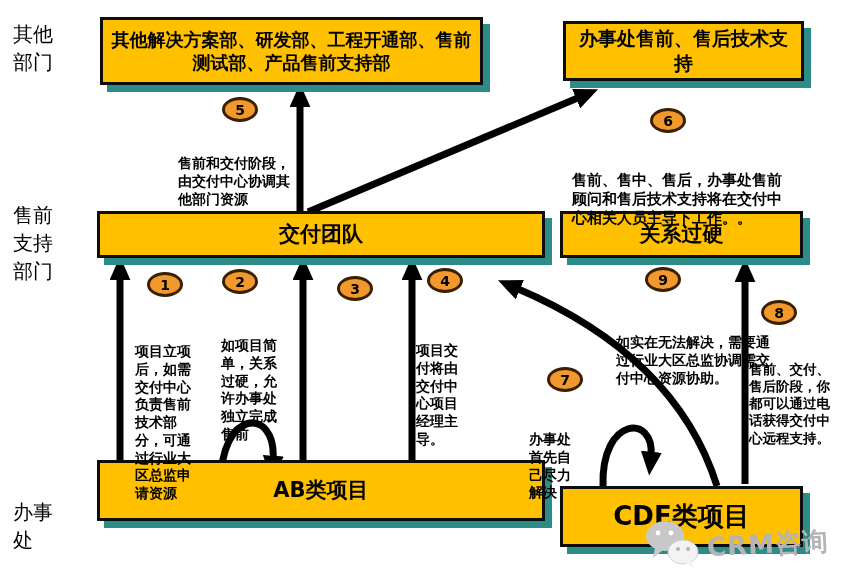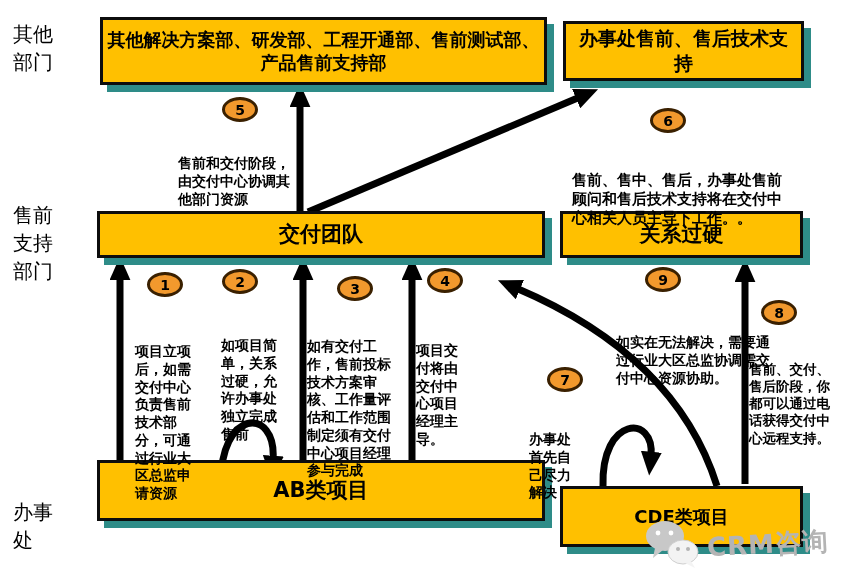--- a/index.html
+++ b/index.html
@@ -19,26 +19,26 @@
     position:absolute;z-index:3;font-size:20px;font-weight:normal;
     line-height:1.4;white-space:pre-line;
   }
   .dbox{
     position:absolute;z-index:2;box-sizing:border-box;
     background:var(--box-fill);border:3px solid var(--box-border);
     box-shadow:7px 7px 0 var(--box-shadow);
     display:flex;align-items:center;justify-content:center;
     text-align:center;font-weight:bold;line-height:1.3;
   }
-  #box-other-depts{left:100px;top:17px;width:447px;height:68px;font-size:18px;padding:2px 0;}
+  #box-other-depts{left:100px;top:17px;width:383px;height:68px;font-size:18px;padding:2px 0;}
   #box-office-support{left:563px;top:21px;width:241px;height:60px;font-size:19px;padding:12px 10px;}
   #box-delivery-team{left:97px;top:211px;width:448px;height:47px;font-size:21px;}
   #box-support-hotline{left:560px;top:211px;width:243px;height:47px;font-size:21px;}
   #box-ab-projects{left:97px;top:460px;width:448px;height:61px;font-size:21px;}
-  #box-cde-projects{left:560px;top:486px;width:243px;height:61px;font-size:18px;}
+  #box-cde-projects{left:560px;top:486px;width:243px;height:61px;font-size:26px;}
   .badge{
     position:absolute;z-index:3;width:36px;height:25px;border-radius:50%;
     background:var(--badge-fill);border:3px solid var(--badge-border);
     box-sizing:border-box;display:flex;align-items:center;justify-content:center;
     font-size:14px;font-weight:bold;
   }
   #badge-1{left:147px;top:272px;} #badge-2{left:222px;top:269px;}
   #badge-3{left:337px;top:276px;} #badge-4{left:427px;top:268px;}
   #badge-5{left:222px;top:97px;}  #badge-6{left:650px;top:108px;}
   #badge-7{left:547px;top:367px;} #badge-8{left:761px;top:300px;}
@@ -121,21 +121,20 @@
   <div class="badge" id="badge-3">3</div>
   <div class="badge" id="badge-4">4</div>
   <div class="badge" id="badge-5">5</div>
   <div class="badge" id="badge-6">6</div>
   <div class="badge" id="badge-7">7</div>
   <div class="badge" id="badge-8">8</div>
   <div class="badge" id="badge-9">9</div>
 
   <div class="note" id="note-1">项目立项后，如需交付中心负责售前技术部分，可通过行业大区总监申请资源</div>
   <div class="note" id="note-2">如项目简单，关系过硬，允许办事处独立完成售前</div>
-  <div class="note" id="note-3">如有交付工作，售前投标技术方案审核、工作量评估和工作范围制定须有交付中心项目经理参与完成</div>
   <div class="note" id="note-4">项目交付将由交付中心项目经理主导。</div>
   <div class="note" id="note-5">售前和交付阶段，由交付中心协调其他部门资源</div>
   <div class="note" id="note-6">售前、售中、售后，办事处售前顾问和售后技术支持将在交付中心相关人员主导下工作。。</div>
   <div class="note" id="note-7">办事处首先自己尽力解决</div>
   <div class="note" id="note-8">售前、交付、售后阶段，你都可以通过电话获得交付中心远程支持。</div>
   <div class="note" id="note-9">如实在无法解决，需要通过行业大区总监协调需交付中心资源协助。</div>
 
   <div class="watermark">
     <svg width="58" height="52" viewBox="0 0 58 52">
       <ellipse cx="22" cy="18" rx="19" ry="15" fill="#c8c8c8"></ellipse>

